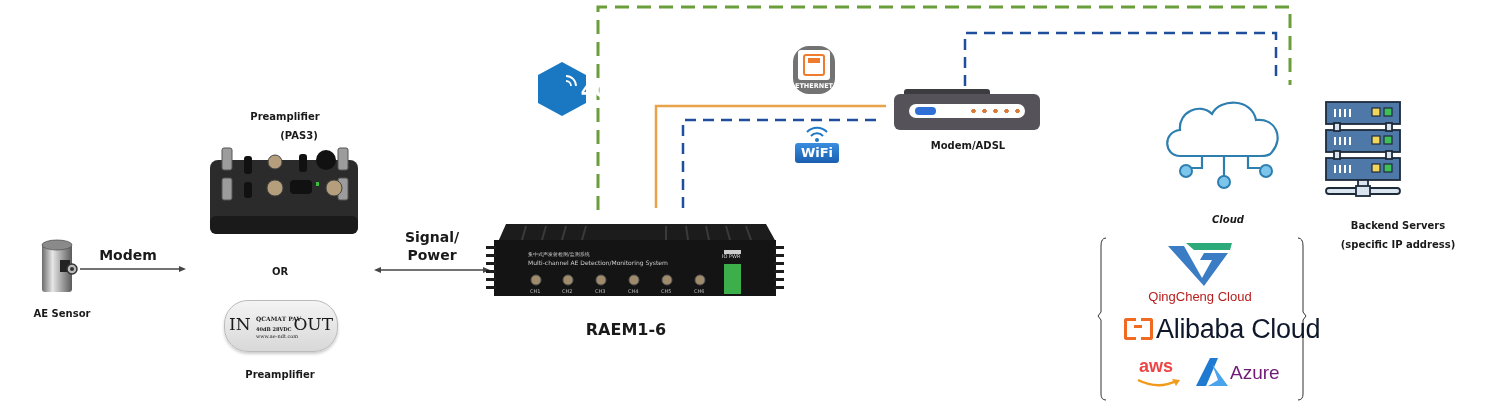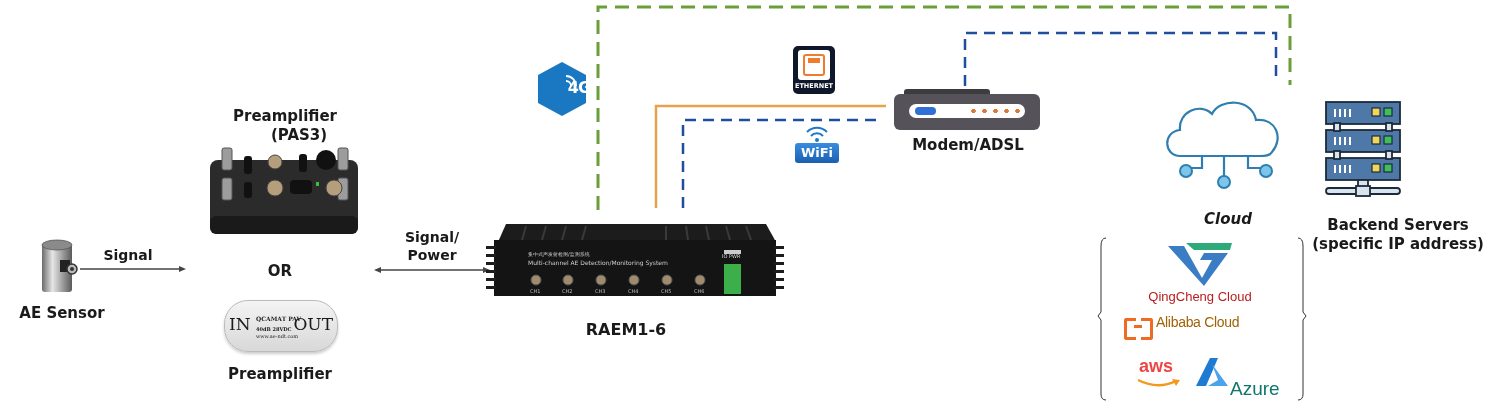--- a/index.html
+++ b/index.html
@@ -1,19 +1,19 @@
 <!DOCTYPE html>
 <html><head>
 <meta charset="utf-8">
 <style>
   html, body { margin: 0; padding: 0; background: #ffffff; }
   body { width: 1495px; height: 409px; position: relative; overflow: hidden;
          font-family: "DejaVu Sans", "Liberation Sans", sans-serif; color: #1a1a1a; }
   .abs { position: absolute; }
-  .lbl { position: absolute; font-weight: bold; font-size: 15px; text-align: center; line-height: 19px; white-space: nowrap; }
+  .lbl { position: absolute; font-weight: bold; font-size: 10px; text-align: center; line-height: 19px; white-space: nowrap; }
   .lbl-sm { font-size: 14px; }
   svg { position: absolute; overflow: visible; }
 </style>
 </head>
 <body>
 
 <svg width="1495" height="409" style="left:0;top:0;">
 
   <path d="M598,210 L598,7 L1290,7 L1290,85" fill="none" stroke="#6a9e3a" stroke-width="3" stroke-dasharray="14,8"></path>
 
@@ -44,21 +44,21 @@
       <stop offset="1" stop-color="#5a5a5a"></stop>
     </linearGradient>
   </defs>
   <rect x="6" y="8" width="30" height="48" rx="3" fill="url(#metal)"></rect>
   <ellipse cx="21" cy="9" rx="15" ry="5" fill="#8a8a8a" stroke="#555" stroke-width="0.8"></ellipse>
   <rect x="24" y="24" width="10" height="12" fill="#222"></rect>
   <circle cx="36" cy="33" r="5" fill="#bbb" stroke="#333" stroke-width="1.5"></circle>
   <circle cx="36" cy="33" r="2" fill="#333"></circle>
 </svg>
 <div class="lbl" style="left:14px;top:304px;width:96px;">AE Sensor</div>
-<div class="lbl lbl-sm" style="left:96px;top:246px;width:64px;font-weight:bold;">Signal</div>
+<div class="lbl lbl-sm" style="left:96px;top:246px;width:64px;font-weight:bold;">Modem</div>
 
 <div class="lbl" style="left:220px;top:107px;width:130px;">Preamplifier</div>
 <div class="lbl" style="left:234px;top:126px;width:130px;">(PAS3)</div>
 <svg width="160" height="100" style="left:204px;top:142px;">
   <rect x="6" y="18" width="148" height="74" rx="8" fill="#2b2b2b"></rect>
   <rect x="6" y="74" width="148" height="18" rx="6" fill="#1a1a1a"></rect>
   <g fill="#9c9c9c" stroke="#555" stroke-width="1">
     <rect x="18" y="6" width="10" height="22" rx="2"></rect>
     <rect x="18" y="36" width="10" height="22" rx="2"></rect>
     <rect x="134" y="6" width="10" height="22" rx="2"></rect>
@@ -144,23 +144,23 @@
   <span style="position:absolute;left:131px;font-size:5px;color:#bbb;">CH5</span>
   <span style="position:absolute;left:164px;font-size:5px;color:#bbb;">CH6</span>
 </div>
 <div class="lbl" style="left:566px;top:320px;width:120px;font-size:16px;">RAEM1-6</div>
 
 <svg width="52" height="54" style="left:536px;top:62px;">
   <polygon points="26,0 50,13 50,41 26,54 2,41 2,13" fill="#1a78c2"></polygon>
   <path d="M30,14 A10,10 0 0 1 40,24" fill="none" stroke="#fff" stroke-width="1.8"></path>
   <path d="M30,19 A5,5 0 0 1 35,24" fill="none" stroke="#fff" stroke-width="1.8"></path>
 </svg>
-<div class="abs" style="left:556px;top:78px;width:46px;text-align:center;color:#fff;font-weight:bold;font-size:16px;letter-spacing:-1px;">4G</div>
-
-<div class="abs" style="left:793px;top:46px;width:42px;height:48px;background:#0f172a;border-radius:5px;">
+<div class="abs" style="left:572px;top:78px;width:46px;text-align:center;color:#fff;font-weight:bold;font-size:20px;letter-spacing:-1px;">4G</div>
+
+<div class="abs" style="left:793px;top:46px;width:42px;height:48px;background:#737373;border-radius:16px;">
   <div class="abs" style="left:5px;top:4px;width:32px;height:30px;background:#fff;border-radius:3px;"></div>
   <div class="abs" style="left:10px;top:8px;width:22px;height:22px;border:2px solid #ef7b2e;border-radius:3px;box-sizing:border-box;"></div>
   <div class="abs" style="left:15px;top:12px;width:12px;height:5px;background:#ef7b2e;"></div>
   <div class="abs" style="left:0;top:36px;width:42px;text-align:center;color:#fff;font-size:6.5px;font-weight:bold;">ETHERNET</div>
 </div>
 
 <svg width="24" height="18" style="left:805px;top:124px;">
   <path d="M2,8 A14,14 0 0 1 22,8" fill="none" stroke="#1f78c8" stroke-width="2"></path>
   <path d="M6,12 A8,8 0 0 1 18,12" fill="none" stroke="#1f78c8" stroke-width="2"></path>
   <circle cx="12" cy="16" r="2" fill="#1f78c8"></circle>
@@ -239,25 +239,25 @@
   <polygon points="18,1 64,1 62,8 26,8" fill="#2daa7a"></polygon>
   <polygon points="0,4 16,4 34,36 44,18 32,18 36,11 60,11 36,44" fill="#3b7dc4"></polygon>
 </svg>
 <div class="abs" style="left:1130px;top:289px;width:140px;text-align:center;font-family:'Liberation Sans',sans-serif;font-size:13px;color:#b91c1c;">QingCheng Cloud</div>
 
 <div class="abs" style="left:1124px;top:316px;width:28px;height:22px;">
   <div class="abs" style="left:0;top:2px;width:9px;height:16px;border:3px solid #f06a21;border-right:none;border-radius:3px 0 0 3px;"></div>
   <div class="abs" style="left:10px;top:9px;width:8px;height:3px;background:#f06a21;"></div>
   <div class="abs" style="left:17px;top:2px;width:9px;height:16px;border:3px solid #f06a21;border-left:none;border-radius:0 3px 3px 0;"></div>
 </div>
-<div class="abs" style="left:1156px;top:314px;font-family:'Liberation Sans',sans-serif;font-size:14px;color:#a16207;white-space:nowrap;letter-spacing:-0.3px;">Alibaba Cloud</div>
+<div class="abs" style="left:1156px;top:314px;font-family:'Liberation Sans',sans-serif;font-size:27px;color:#0f172a;white-space:nowrap;letter-spacing:-0.3px;">Alibaba Cloud</div>
 
 <div class="abs" style="left:1139px;top:356px;font-family:'Liberation Sans',sans-serif;font-weight:bold;font-size:18px;color:#ef4444;">aws</div>
 <svg width="46" height="12" style="left:1136px;top:378px;">
   <path d="M2,2 Q22,12 40,3" fill="none" stroke="#f29a1a" stroke-width="2.5"></path>
   <polygon points="36,1 44,2 40,8" fill="#f29a1a"></polygon>
 </svg>
 
 <svg width="32" height="28" style="left:1196px;top:358px;">
   <polygon points="14,0 22,0 10,28 0,28" fill="#1f7bd1"></polygon>
   <polygon points="16,6 32,28 12,28 22,22" fill="#4ba3ec"></polygon>
 </svg>
-<div class="abs" style="left:1230px;top:362px;font-family:'Liberation Sans',sans-serif;font-size:19px;color:#0f766e;margin-top:16px;">Azure</div>
+<div class="abs" style="left:1230px;top:362px;font-family:'Liberation Sans',sans-serif;font-size:19px;color:#701a75;">Azure</div>
 
 </body></html>

